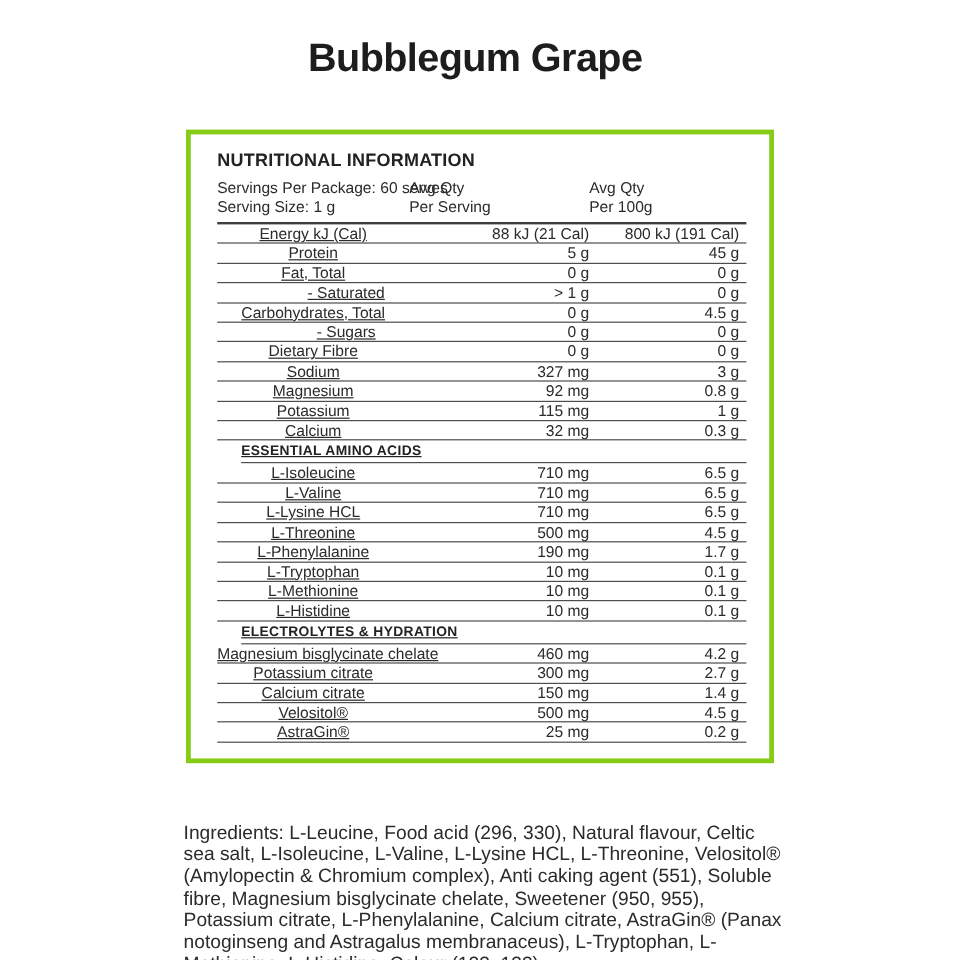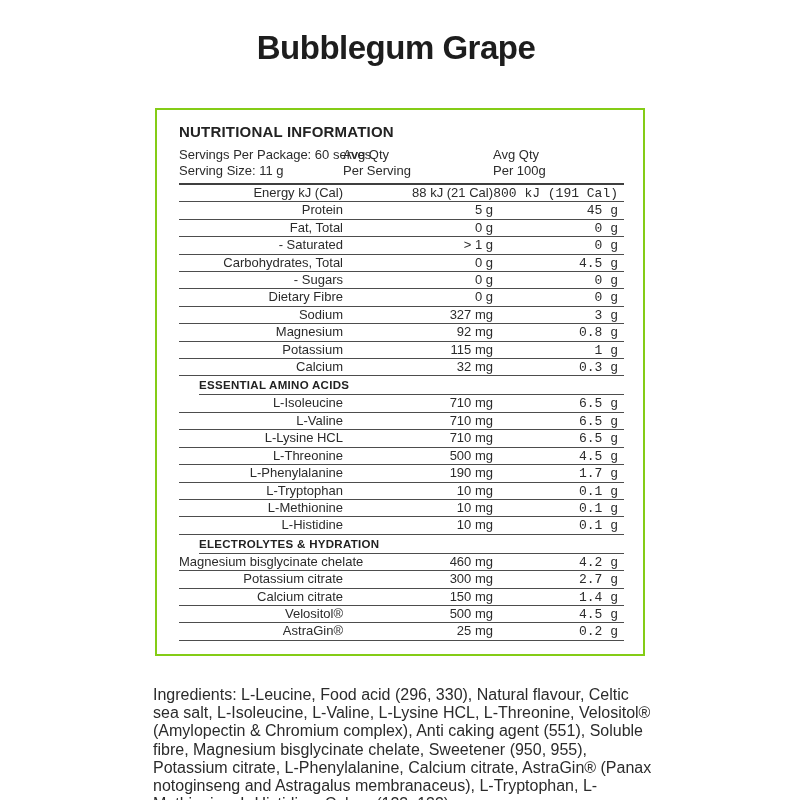--- a/index.html
+++ b/index.html
@@ -23,21 +23,21 @@
     color: #1d1d1d;
     letter-spacing: -0.5px;
     padding-left: 40px;
   }
   .panel {
     position: absolute;
     left: 155px;
     top: 108px;
     width: 490px;
     background: #ffffff;
-    border: 2px solid #84cc16;
+    border: 4px solid #84cc16;
     padding: 12px 19px 13px 22px;
   }
   .panel-title {
     font-size: 15px;
     font-weight: bold;
     letter-spacing: 0.2px;
     color: #222222;
     line-height: 20px;
     margin-bottom: 5px;
   }
@@ -63,23 +63,23 @@
   .w-ps { width: 150px; }
   .w-p100 { width: 131px; padding-right: 6px; }
   .nutrition-table { width: 100%; }
   .row {
     display: flex;
     align-items: baseline;
     border-bottom: 1px solid #4d4d4d;
     font-size: 13px;
     line-height: 15.4px;
   }
-  .row .c1 { flex: 1 1 auto; min-width: 0; white-space: nowrap; text-align: right; }
+  .row .c1 { flex: 1 1 auto; min-width: 0; white-space: nowrap; text-align: center; text-decoration: underline; }
   .row .c2 { flex: 0 0 auto; width: 150px; text-align: right; white-space: nowrap; }
-  .row .c3 { flex: 0 0 auto; width: 131px; text-align: right; padding-right: 6px; white-space: nowrap; font-family: Liberation Mono, monospace; }
+  .row .c3 { flex: 0 0 auto; width: 131px; text-align: right; padding-right: 6px; white-space: nowrap; }
   .row.indent .c1 { padding-left: 55px; }
   .row.section {
     font-weight: bold;
     font-size: 11.5px;
     line-height: 17px;
     letter-spacing: 0.3px;
     color: #222222;
     padding-top: 1px;
     margin-left: 20px;
   }
@@ -99,21 +99,21 @@
 
 <div class="page-title">Bubblegum Grape</div>
 
 <div class="panel">
 
   <div class="panel-title">NUTRITIONAL INFORMATION</div>
 
   <div class="head-row">
     <div class="head-left">
       <div>Servings Per Package: 60 serves</div>
-      <div>Serving Size: 11 g</div>
+      <div>Serving Size: 1 g</div>
     </div>
     <div class="head-col w-ps">
       <div>Avg Qty</div>
       <div>Per Serving</div>
     </div>
     <div class="head-col w-p100">
       <div>Avg Qty</div>
       <div>Per 100g</div>
     </div>
   </div>

